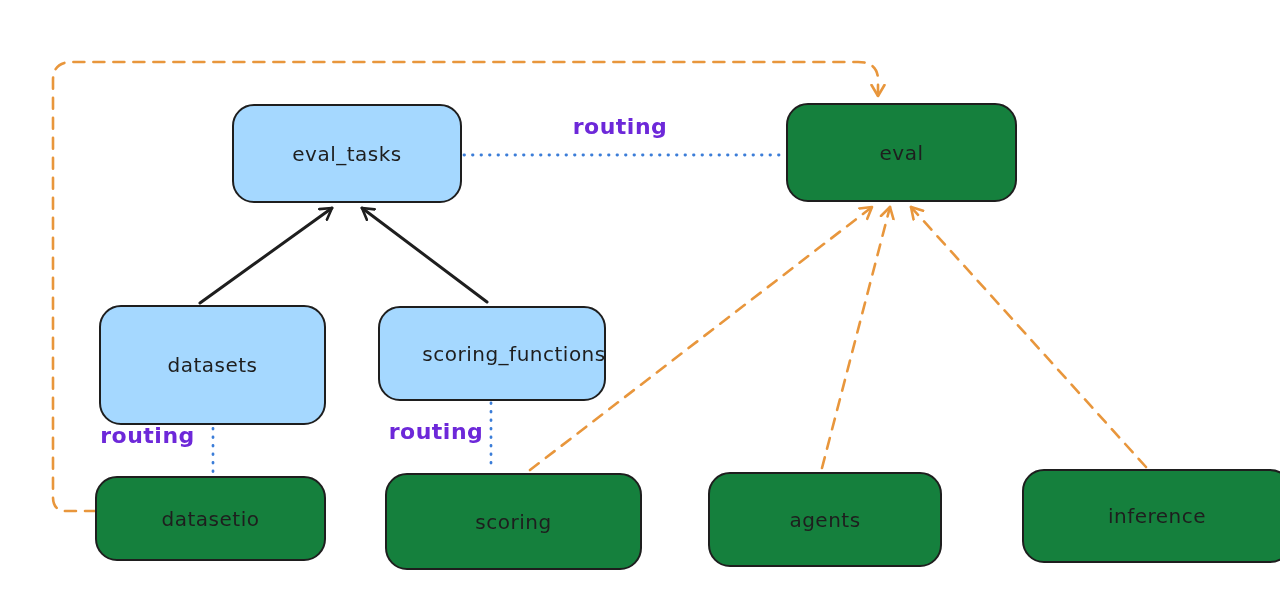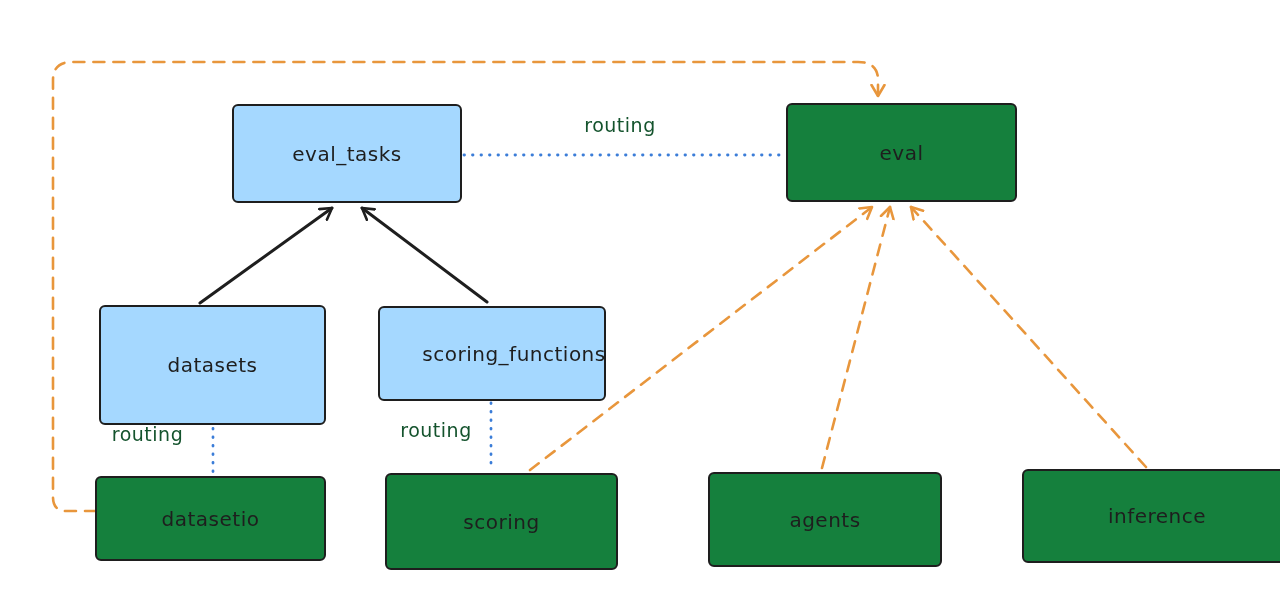--- a/index.html
+++ b/index.html
@@ -18,47 +18,47 @@
   .edges-layer {
     position: absolute;
     left: 0; top: 0;
     width: 1280px;
     height: 596px;
   }
   .node {
     position: absolute;
     box-sizing: border-box;
     border: 2.5px solid #1e1e1e;
-    border-radius: 6px;
+    border-radius: 22px;
     display: flex;
     align-items: center;
     justify-content: center;
     font-size: 20px;
     color: #1e1e1e;
     letter-spacing: 0.5px;
   }
   .node-blue  { background: #a5d8ff; }
   .node-green { background: #15803d; }
 
   .edge-label {
     position: absolute;
-    color: #14532d;
-    font-size: 19px;
-    font-weight: normal;
+    color: #6d28d9;
+    font-size: 22px;
+    font-weight: bold;
     letter-spacing: 0.5px;
     text-align: center;
   }
 
   
   #node-eval-tasks        { left: 232px;  top: 104px; width: 230px; height: 99px; }
   #node-eval              { left: 786px;  top: 103px; width: 231px; height: 99px; }
   #node-datasets          { left: 99px;   top: 305px; width: 227px; height: 120px; }
   #node-scoring-functions { left: 378px;  top: 306px; width: 228px; height: 95px; padding-left: 44px; }
   #node-datasetio         { left: 95px;   top: 476px; width: 231px; height: 85px; }
-  #node-scoring           { left: 385px;  top: 473px; width: 233px; height: 97px; }
+  #node-scoring           { left: 385px;  top: 473px; width: 257px; height: 97px; }
   #node-agents            { left: 708px;  top: 472px; width: 234px; height: 95px; }
   #node-inference         { left: 1022px; top: 469px; width: 270px; height: 94px; }
 
   
   #label-routing-top    { left: 560px; top: 114px; width: 120px; }
   #label-routing-left   { left: 95px;  top: 423px; width: 105px; }
   #label-routing-middle { left: 380px; top: 419px; width: 112px; }
 </style>
 </head>
 <body>

